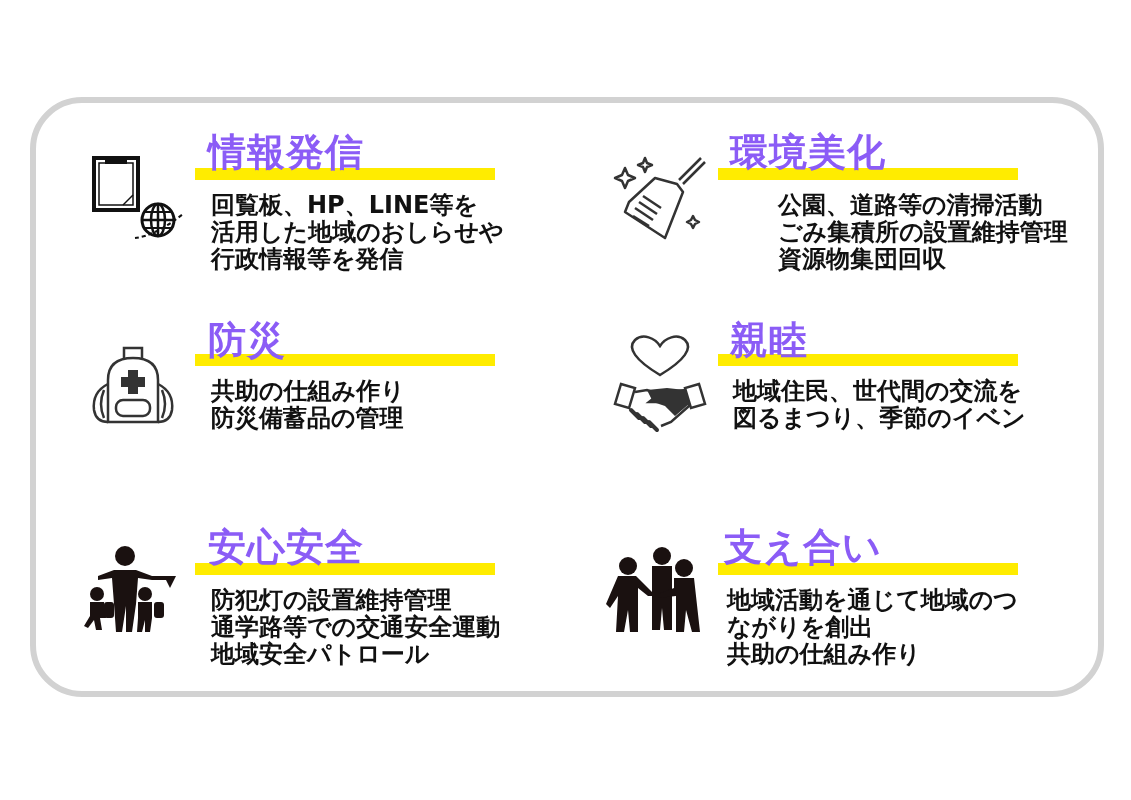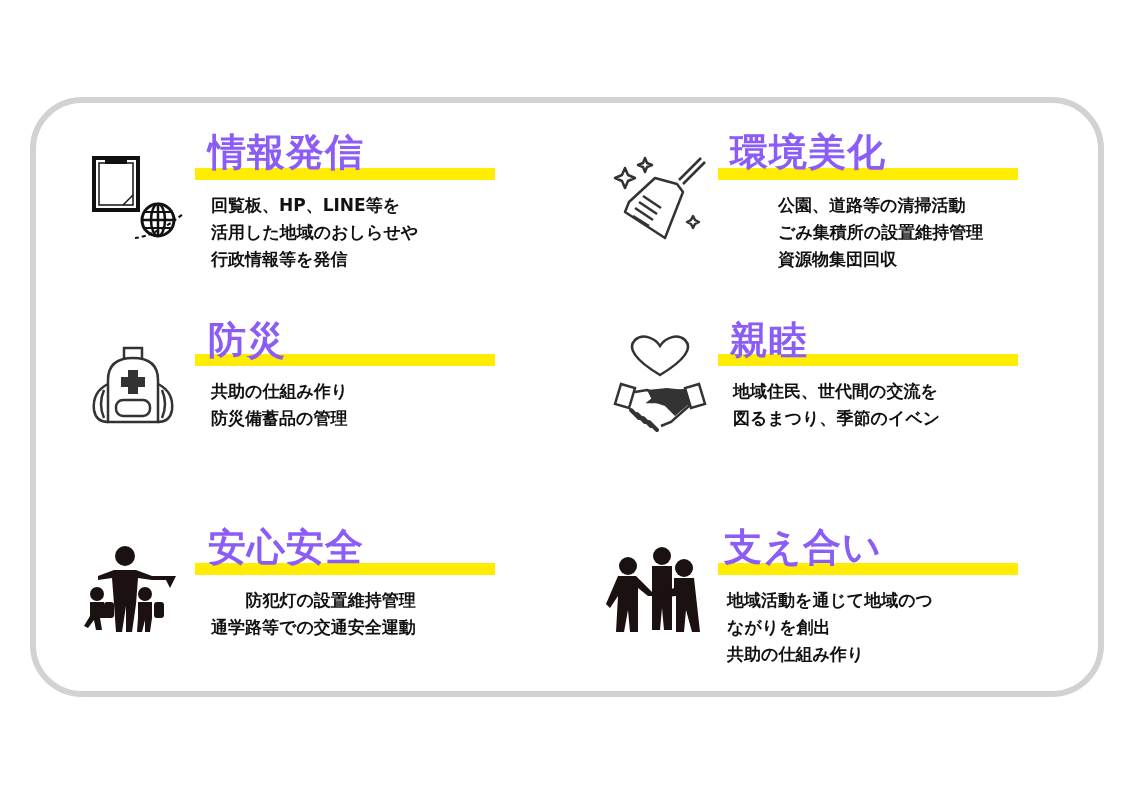--- a/index.html
+++ b/index.html
@@ -6,21 +6,21 @@
   body { width:1131px; height:800px; position:relative; overflow:hidden;
          font-family:"DejaVu Sans", "Liberation Sans", sans-serif; color:#111; }
   .frame { position:absolute; left:30px; top:97px; width:1062px; height:588px;
            border:6px solid #d2d2d2; border-radius:52px; box-sizing:content-box; }
   .card { position:absolute; }
   .icon { position:absolute; width:110px; height:100px; }
   .icon svg { width:100%; height:100%; display:block; }
   .bar { position:absolute; height:12px; width:300px; background:#ffec00; }
   .title { position:absolute; font-size:38px; font-weight:bold; letter-spacing:1px;
            white-space:nowrap; line-height:44px; color:#8b5cf6; }
-  .body { position:absolute; font-size:17px; font-weight:bold; line-height:27px;
+  .body { position:absolute; font-size:24px; font-weight:bold; line-height:27px;
           white-space:nowrap; color:#111; }
   .body div { height:27px; }
 </style>
 </head>
 <body>
 
 <div class="frame"></div>
 
 <div class="card">
   <div class="icon" style="left:85px;top:150px;">
@@ -121,23 +121,24 @@
       <circle cx="17" cy="54" r="7"></circle>
       <path d="M10 62 L24 62 L26 78 L20 78 L22 90 L16 90 L14 80 L8 88 L4 86 L10 76 Z"></path>
       <rect x="24" y="62" width="10" height="16" rx="3"></rect>
       <circle cx="65" cy="54" r="7"></circle>
       <path d="M58 62 L72 62 L72 78 L70 92 L65 92 L65 80 L62 92 L57 92 L58 78 Z"></path>
       <rect x="74" y="62" width="10" height="16" rx="3"></rect>
     </svg>
   </div>
   <div class="bar" style="left:195px;top:563px;"></div>
   <div class="title" style="left:208px;top:525px;">安心安全</div>
-  <div class="body" style="left:211px;top:587px;text-align:right;">
+  <div class="body" style="left:211px;top:587px;">
     <div>防犯灯の設置維持管理</div>
     <div>通学路等での交通安全運動</div>
+    <div>地域安全パトロール</div>
   </div>
 </div>
 
 <div class="card">
   <div class="icon" style="left:600px;top:540px;">
     <svg viewBox="0 0 110 100" fill="#1a1110">
       <circle cx="28" cy="26" r="9"></circle>
       <path d="M18 36 L36 36 L52 52 L62 52 L62 56 L48 56 L38 48 L38 92 L30 92 L28 70 L24 92 L16 92 L18 56 L10 68 L6 64 Z"></path>
       <circle cx="62" cy="16" r="9"></circle>
       <path d="M52 26 L72 26 L72 90 L64 90 L62 68 L60 90 L52 90 Z"></path>

